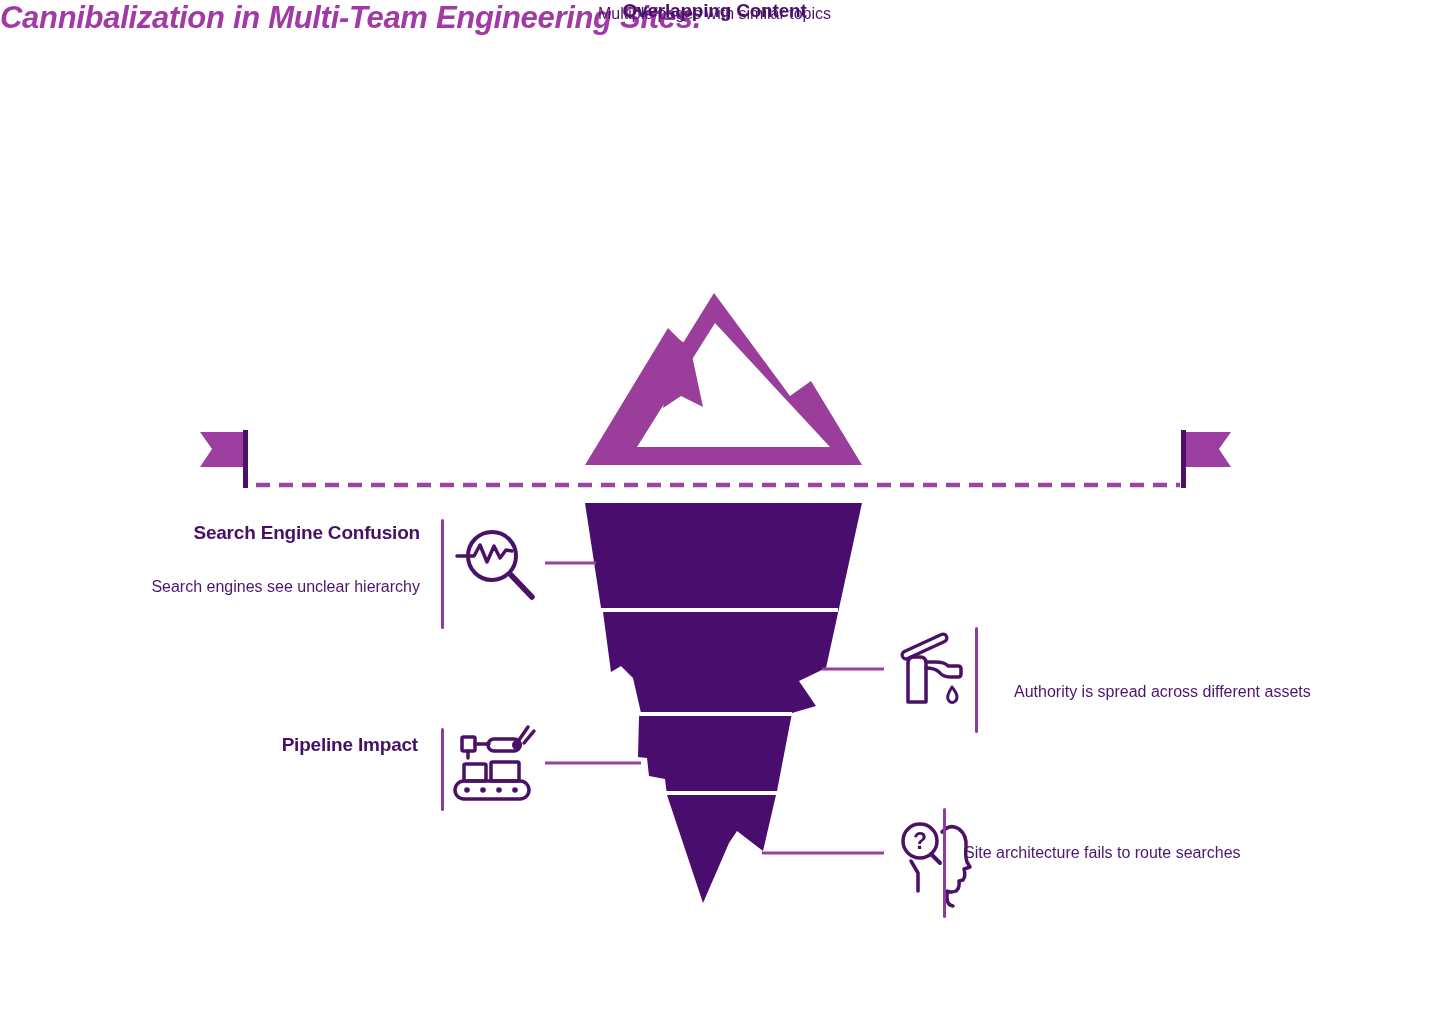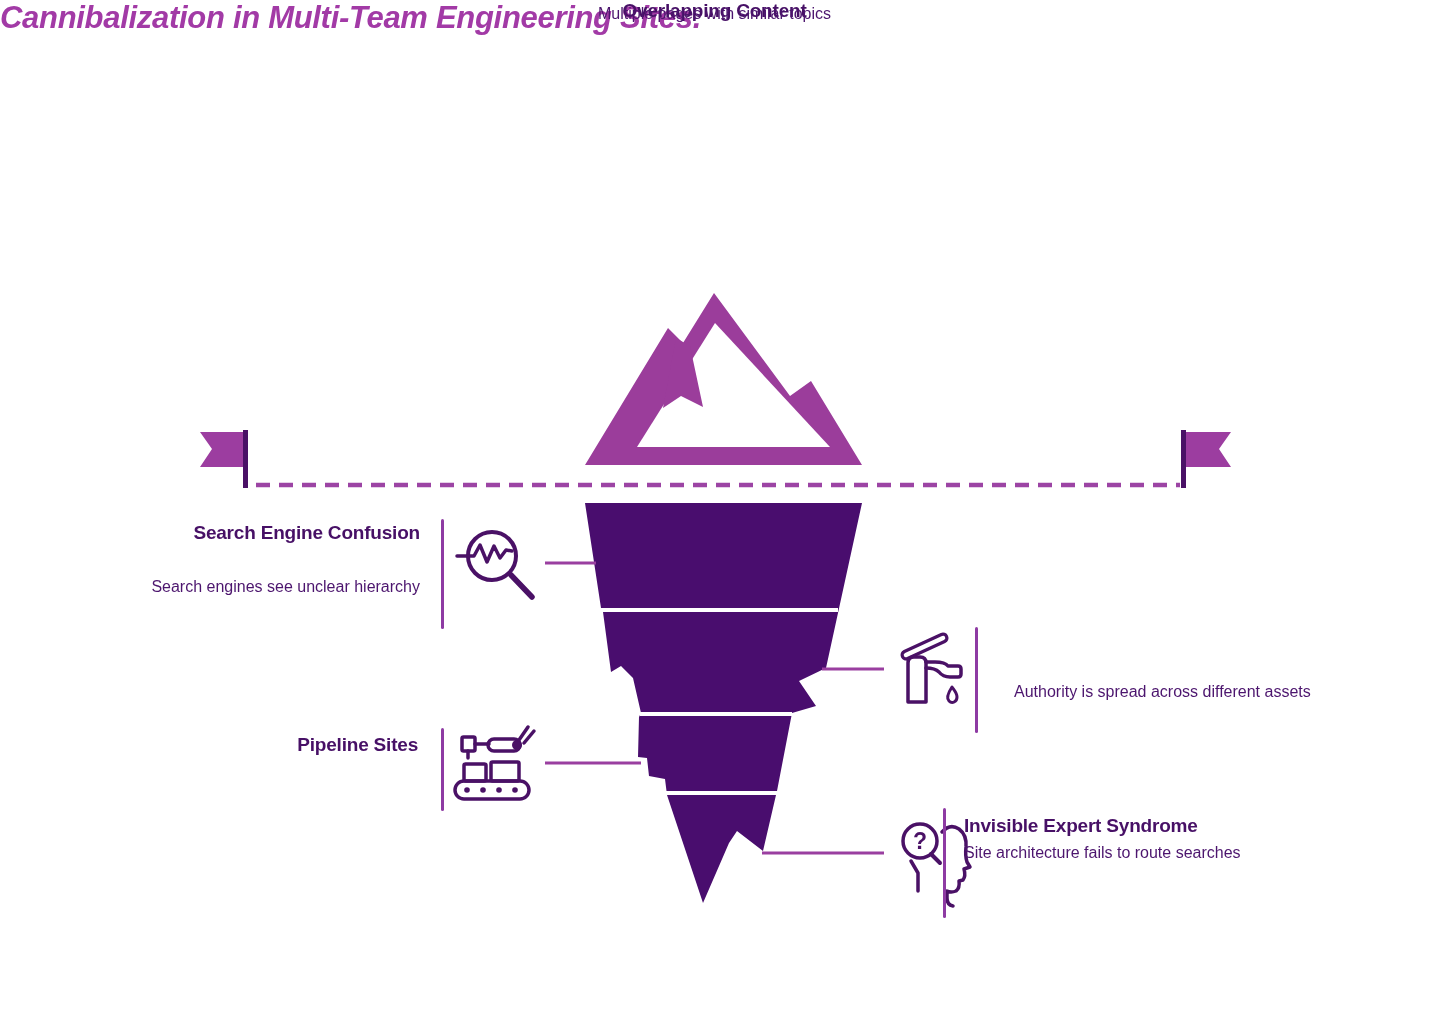--- a/index.html
+++ b/index.html
@@ -124,20 +124,19 @@
   <div class="txt h2 surface-heading">Overlapping Content</div>
   <div class="txt body surface-sub">Multiple pages with similar topics</div>
 
   <div class="txt body s1-b">Search engines see unclear hierarchy</div>
   <div class="txt h2 s1-h">Search Engine Confusion</div>
   <div class="divider d1"></div>
 
   <div class="txt body s2-b">Authority is spread across different assets</div>
   <div class="divider d2"></div>
 
-  <div class="txt h2 s3-h">Pipeline Sites</div>
+  <div class="txt h2 s3-h">Pipeline Impact</div>
   <div class="divider d3"></div>
 
-  <div class="txt h2 s4-h">Invisible Expert Syndrome</div>
   <div class="txt body s4-b">Site architecture fails to route searches</div>
   <div class="divider d4"></div>
 
 </div>
 
 </body></html>

